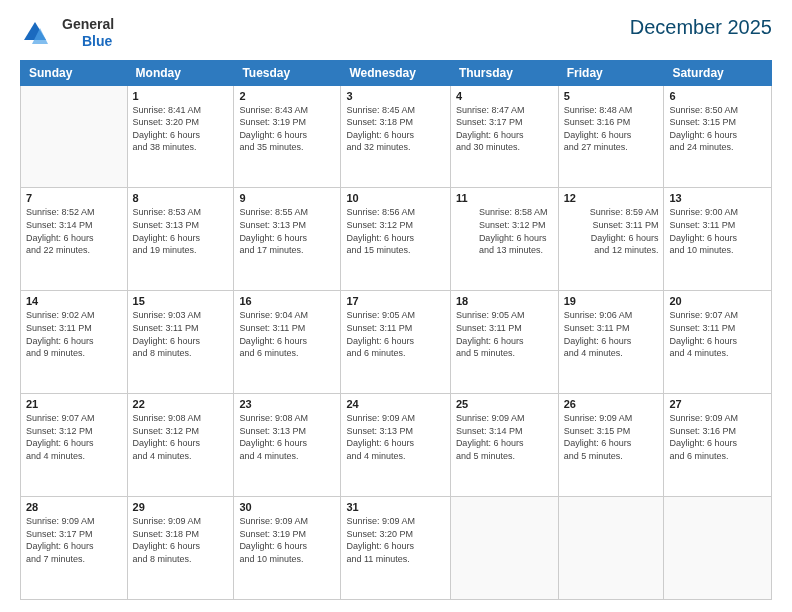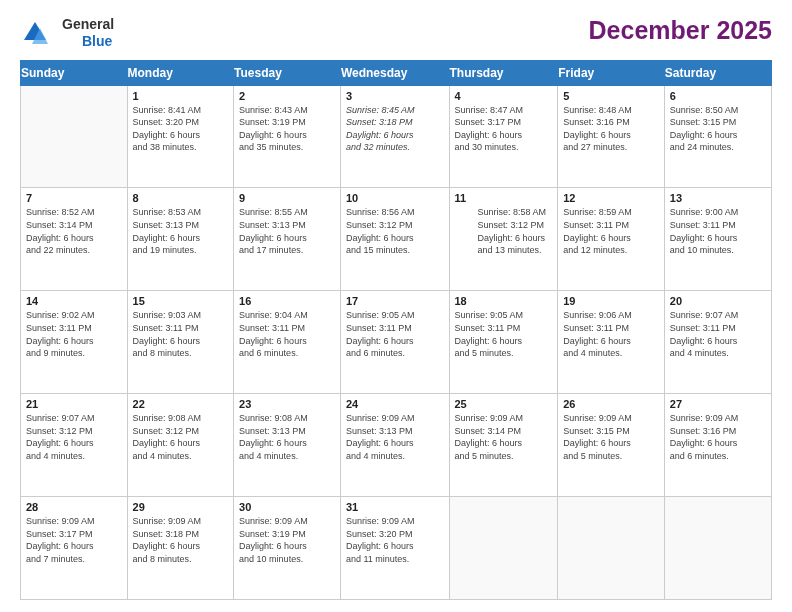--- a/index.html
+++ b/index.html
@@ -36,38 +36,38 @@
     .logo-general { color: #333; }
     .logo-blue { color: #1a6abf; padding-left: 20px; }
     .logo-icon {
       width: 30px;
       height: 30px;
     }
     .title-block {
       text-align: right;
     }
     .calendar-title {
-      font-size: 25px;
-      font-weight: bold;
-      color: #701a75;
+      font-size: 20px;
+      font-weight: normal;
+      color: #0c4a6e;
     }
     .calendar-subtitle {
       font-size: 13px;
       color: #444;
     }
     .calendar-table {
       width: 100%;
       border-collapse: collapse;
       flex: 1;
     }
     .calendar-table thead tr th {
       background-color: #2e7abf;
       color: #fff;
       text-align: left;
-      padding: 5px 0;
+      padding: 5px 8px;
       font-size: 12px;
       font-weight: bold;
       border: 1px solid #2e7abf;
     }
     .calendar-table tbody tr td {
       vertical-align: top;
       border: 1px solid #ccc;
       padding: 4px 5px;
       font-size: 9.5px;
       color: #333;
@@ -133,21 +133,21 @@
           </td>
           <td>
             <div class="day-number">2</div>
             <div class="day-info" style="white-space: pre-line;">Sunrise: 8:43 AM
 Sunset: 3:19 PM
 Daylight: 6 hours
 and 35 minutes.</div>
           </td>
           <td>
             <div class="day-number">3</div>
-            <div class="day-info" style="white-space: pre-line; font-style: italic;">Sunrise: 8:45 AM
+            <div class="day-info" style="white-space: pre-line;">Sunrise: 8:45 AM
 Sunset: 3:18 PM
 Daylight: 6 hours
 and 32 minutes.</div>
           </td>
           <td>
             <div class="day-number">4</div>
             <div class="day-info" style="white-space: pre-line;">Sunrise: 8:47 AM
 Sunset: 3:17 PM
 Daylight: 6 hours
 and 30 minutes.</div>
@@ -198,21 +198,21 @@
           </td>
           <td>
             <div class="day-number">11</div>
             <div class="day-info" style="white-space: pre-line; margin-left: 23px;">Sunrise: 8:58 AM
 Sunset: 3:12 PM
 Daylight: 6 hours
 and 13 minutes.</div>
           </td>
           <td>
             <div class="day-number">12</div>
-            <div class="day-info" style="white-space: pre-line;">Sunrise: 8:59 AM
+            <div class="day-info" style="white-space: pre-line; text-align: right;">Sunrise: 8:59 AM
 Sunset: 3:11 PM
 Daylight: 6 hours
 and 12 minutes.</div>
           </td>
           <td>
             <div class="day-number">13</div>
             <div class="day-info" style="white-space: pre-line;">Sunrise: 9:00 AM
 Sunset: 3:11 PM
 Daylight: 6 hours
 and 10 minutes.</div>

